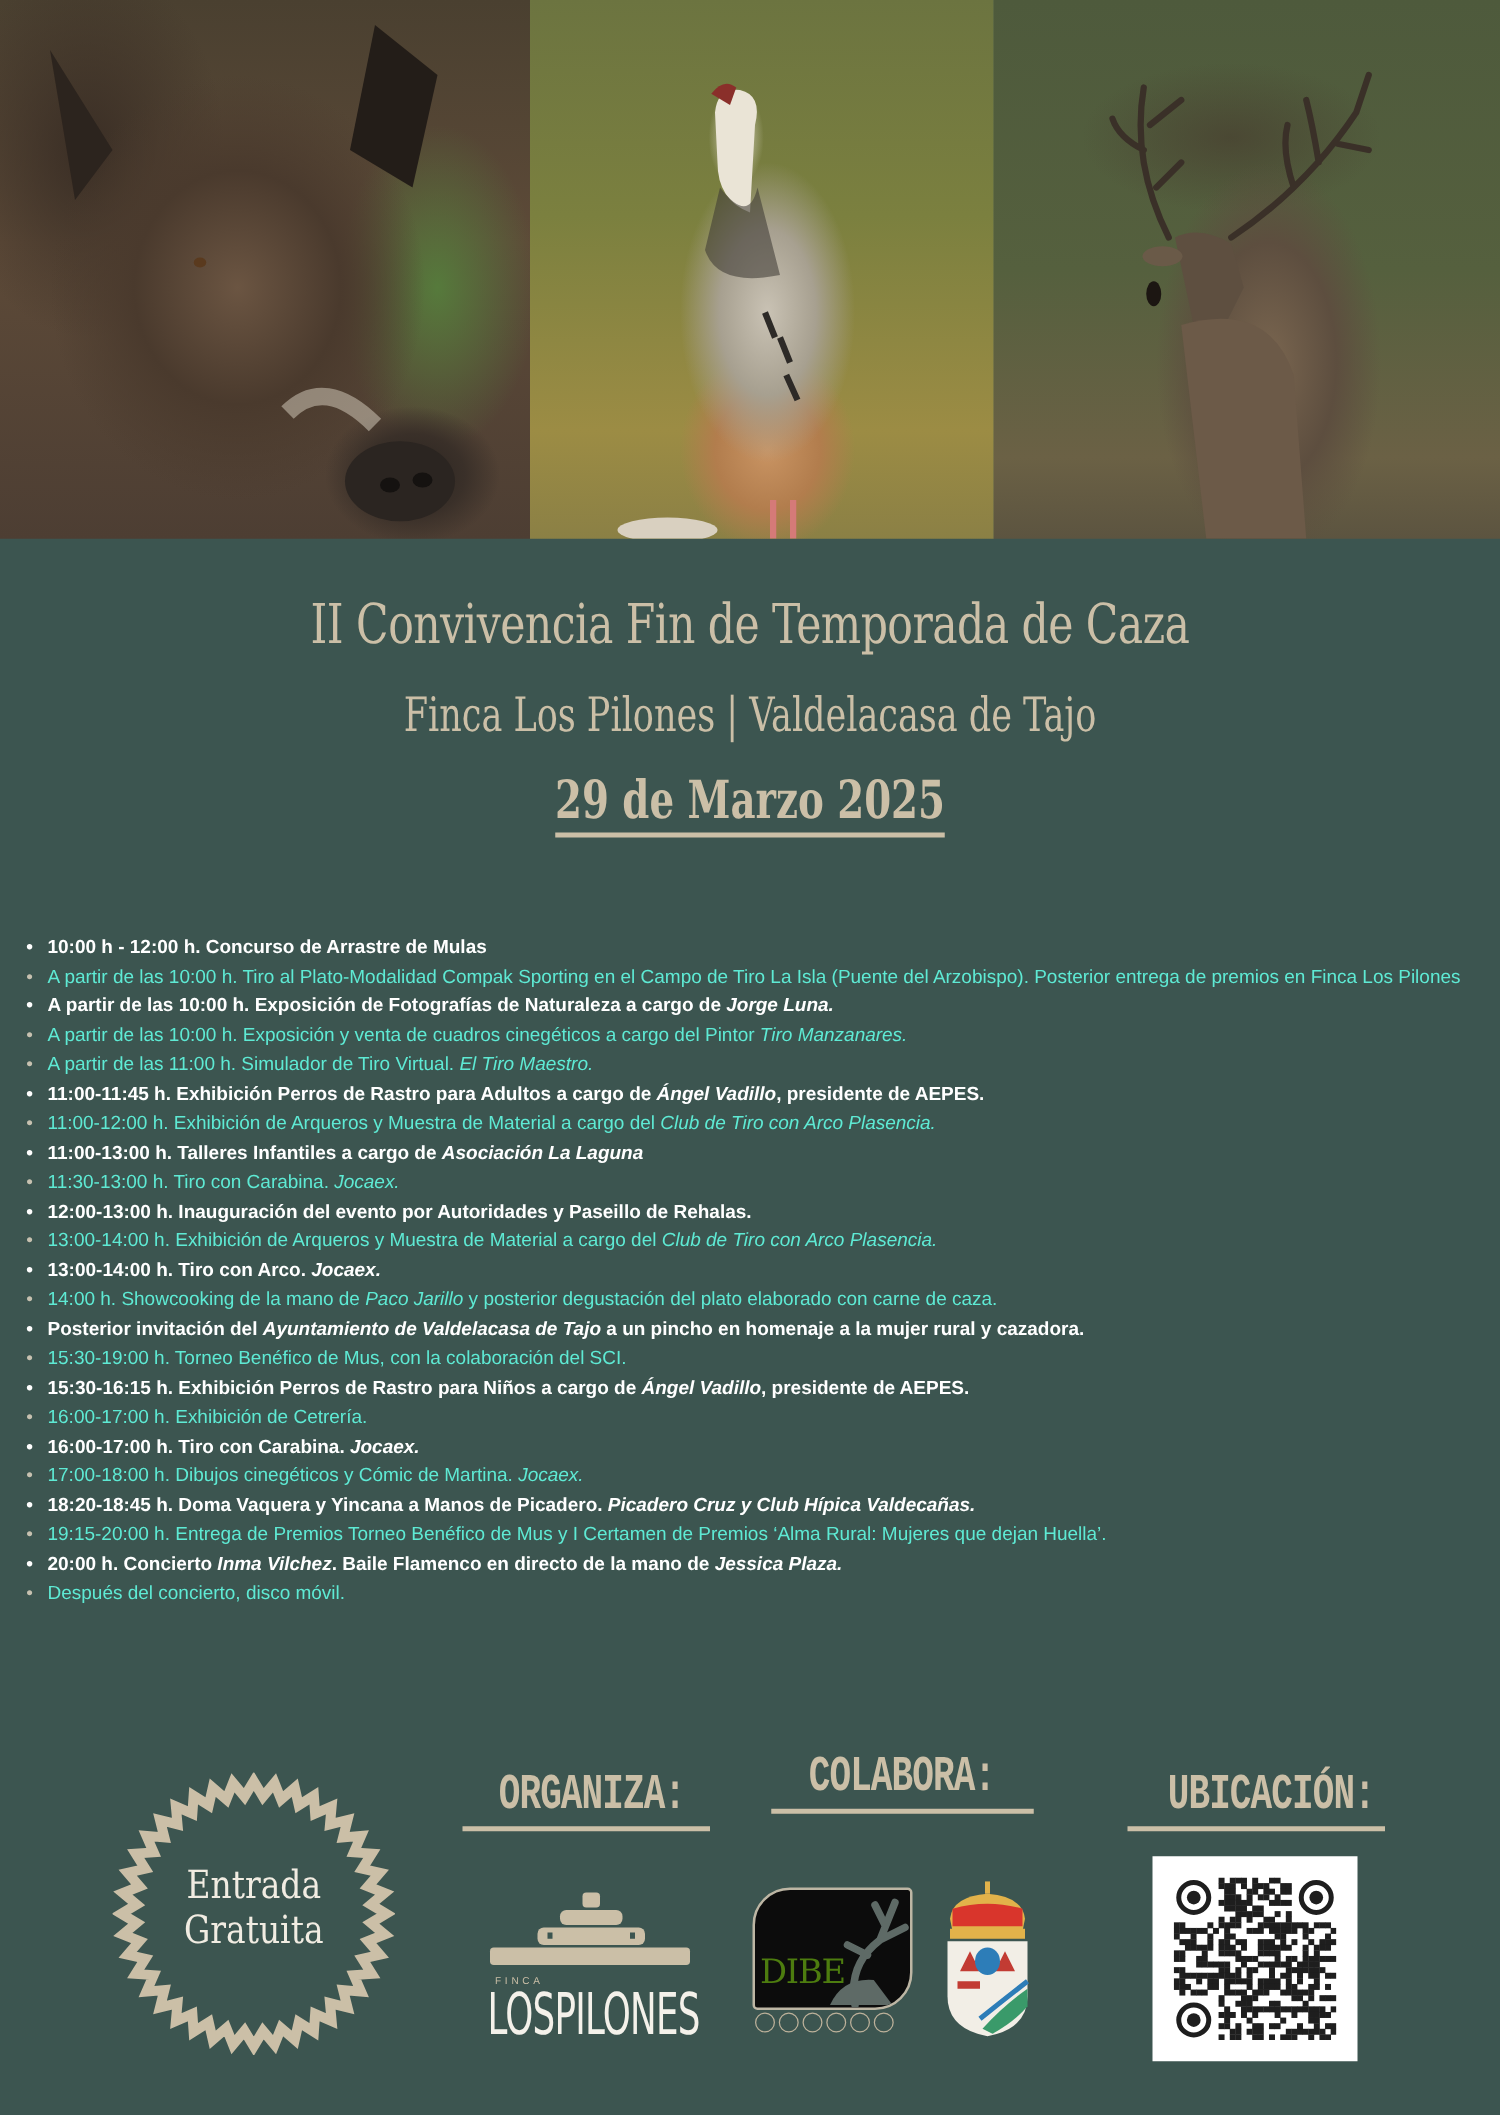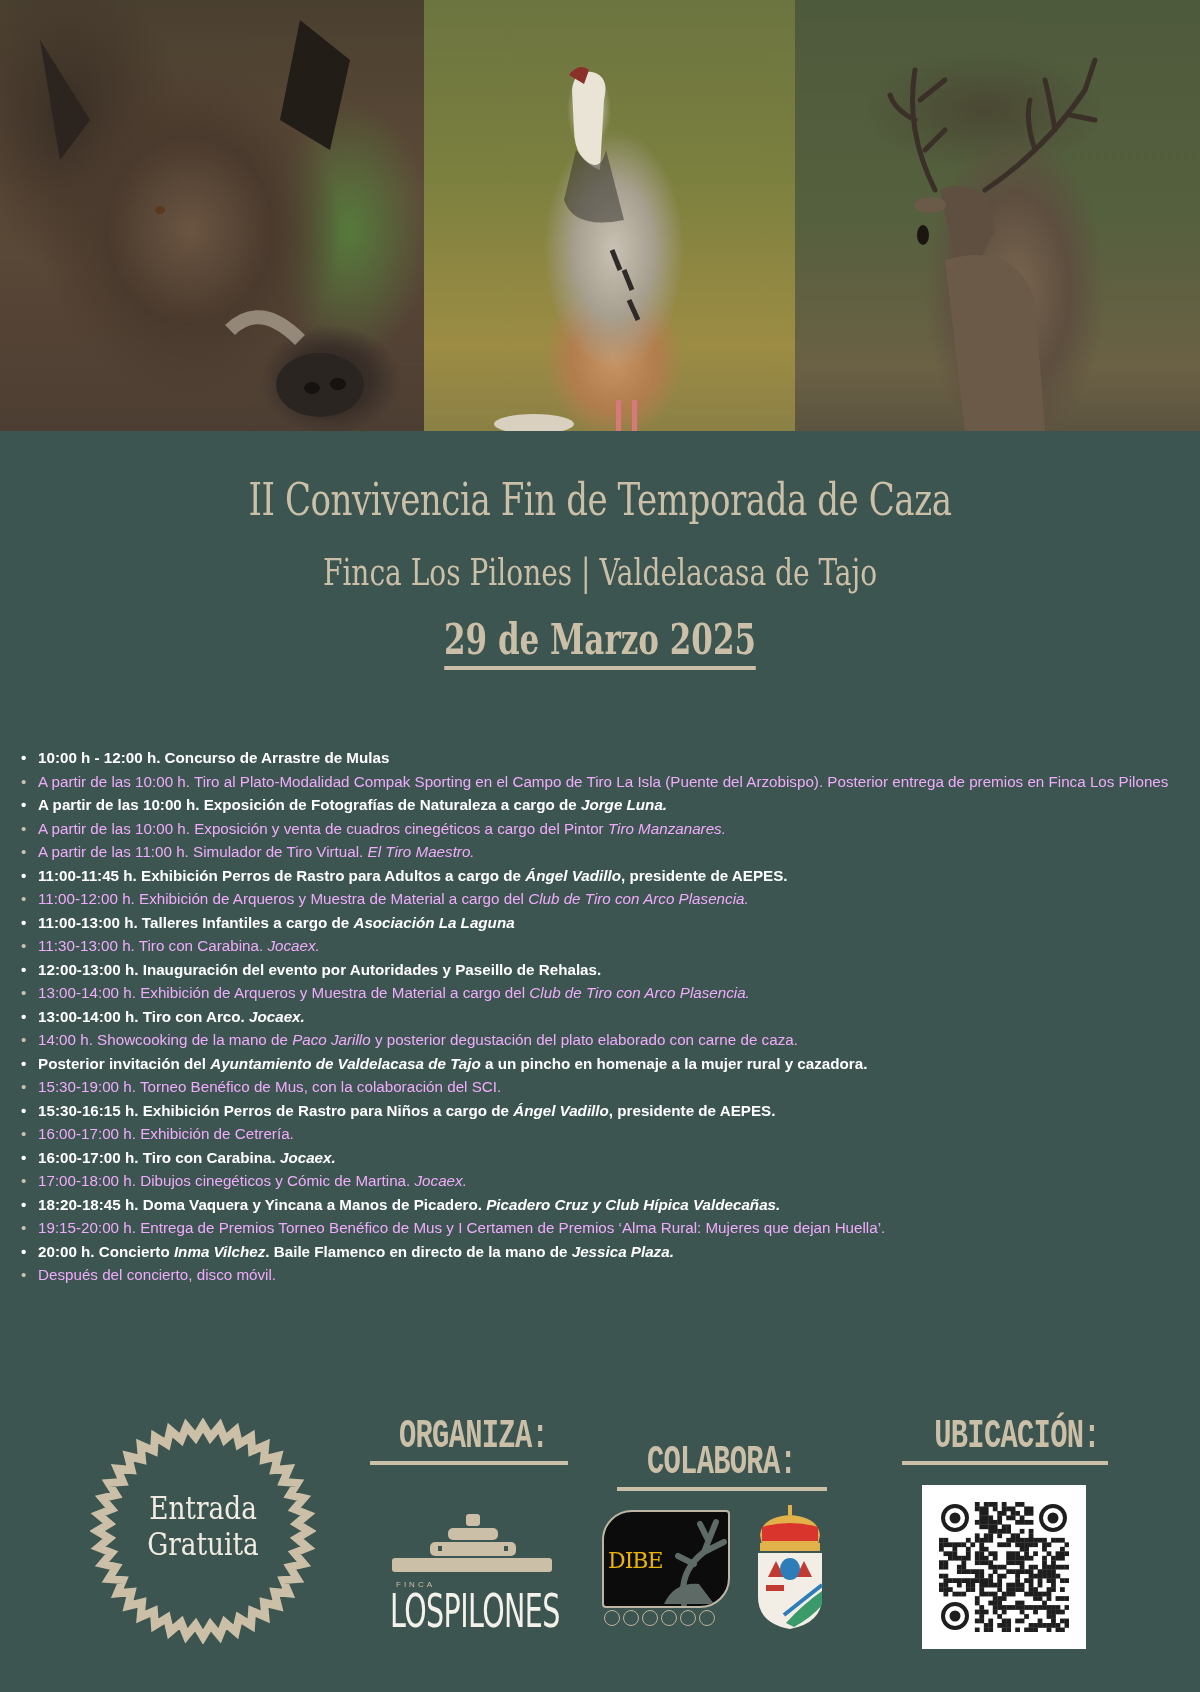--- a/index.html
+++ b/index.html
@@ -42,46 +42,46 @@
   .hdr.subtitle { top: 550px; font-size: 38px; transform: scaleX(0.82); }
   .hdr.date { top: 615px; font-size: 42px; font-weight: bold; transform: scaleX(0.82); }
   .hdr.date span { border-bottom: 4px solid #cbbfa7; padding-bottom: 2px; }
 
   
   .schedule { position: absolute; left: 16px; top: 746px; width: 1156px; margin: 0; padding: 0; list-style: none; }
   .schedule li { position: relative; padding-left: 22px; font-size: 15.2px; line-height: 23.5px; }
   .schedule li::before { content: "\2022"; position: absolute; left: 5px; top: 0; }
   .schedule li.bold { color: #ffffff; font-weight: bold; }
   .schedule li.bold::before { color: #ffffff; }
-  .schedule li.light { color: #f0abfc; }
+  .schedule li.light { color: #5eead4; }
   .schedule li.light::before { color: #c7c1b0; }
   .schedule em { font-style: italic; }
 
   
   .badge { position: absolute; left: 90px; top: 1418px; width: 226px; height: 226px; }
   .badge-text { position: absolute; left: 90px; top: 1490px; width: 226px; text-align: center;
     color: #f1ece2; font-family: "DejaVu Serif", serif; font-size: 31px; line-height: 36px; transform: scaleX(0.85); }
 
   .section-h { position: absolute; color: #cbbfa7; font-family: Liberation Mono, monospace; font-weight: bold;
     font-size: 40px; letter-spacing: -1px; text-align: center; }
   .section-h .lbl { display: inline-block; transform: scaleX(0.72); }
   .section-h .ul { position: absolute; left: 0; right: 0; bottom: -6px; height: 4px; background: #cbbfa7; }
   .h-organiza { left: 370px; top: 1414px; width: 198px; }
-  .h-colabora { left: 617px; top: 1440px; width: 210px; }
+  .h-colabora { left: 617px; top: 1400px; width: 210px; }
   .h-ubicacion { left: 902px; top: 1414px; width: 206px; }
 
   .logo-pilones { position: absolute; left: 390px; top: 1510px; width: 170px; height: 120px; }
   .logo-pilones .finca { position: absolute; left: 6px; top: 70px; font-size: 8px; letter-spacing: 3px; color: #cbbfa7; text-align: center; }
   .logo-pilones .name { position: absolute; left: 0; top: 76px; width: 165px; text-align: center;
     font-family: "DejaVu Sans", sans-serif; font-size: 46px; line-height: 50px; color: #f4f1ea; transform: scaleX(0.62); transform-origin: left; letter-spacing: -1px; white-space: nowrap; }
 
   .logo-dibe { position: absolute; left: 602px; top: 1510px; width: 126px; height: 122px; }
   .logo-dibe .box { position: absolute; left: 0; top: 0; width: 124px; height: 94px; background: #0c0c0c;
     border: 2px solid #bdb6a4; border-radius: 30px 4px 30px 4px; overflow: hidden; }
-  .logo-dibe .text { position: absolute; left: 4px; top: 36px; font-family: "DejaVu Serif", serif; font-size: 22px; color: #eab308; letter-spacing: -1px; }
+  .logo-dibe .text { position: absolute; left: 4px; top: 50px; font-family: "DejaVu Serif", serif; font-size: 27px; color: #4d7c0f; letter-spacing: -1px; }
   .logo-dibe .icons { position: absolute; left: 2px; top: 100px; display: flex; gap: 3px; }
   .logo-dibe .icons span { width: 16px; height: 16px; border-radius: 50%; border: 1px solid #bdb19a; box-sizing: border-box; background: #3c5550; }
 
   .logo-crest { position: absolute; left: 752px; top: 1505px; width: 76px; height: 126px; }
 
   .qr { position: absolute; left: 922px; top: 1485px; width: 164px; height: 164px; background: #ffffff; }
   .qr svg { position: absolute; left: 17px; top: 17px; }
 </style>
 </head>
 <body>

